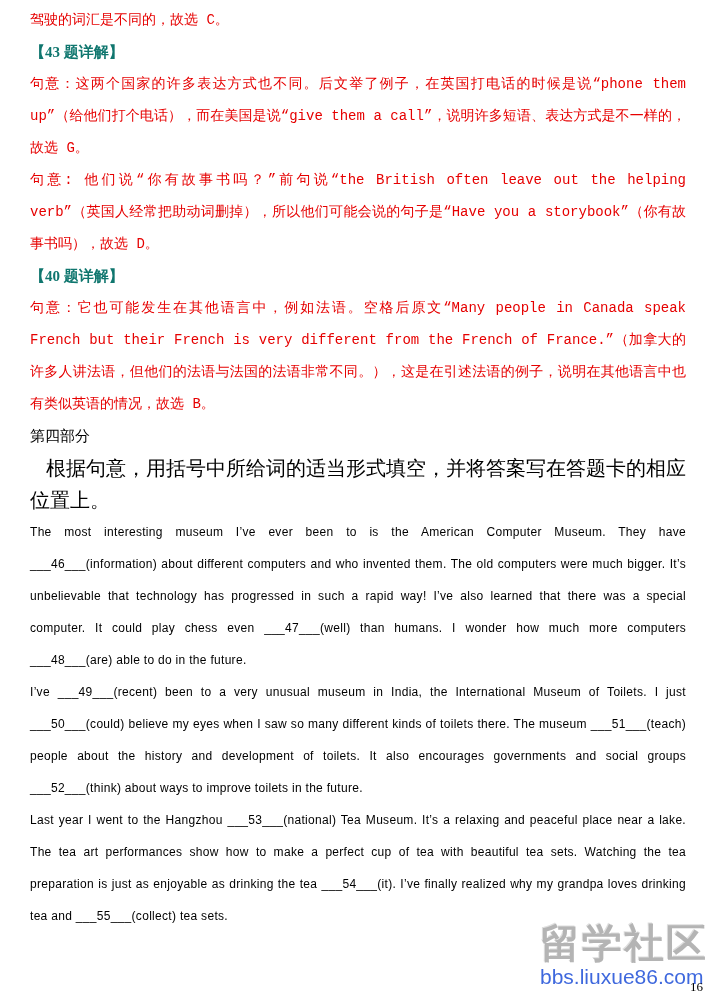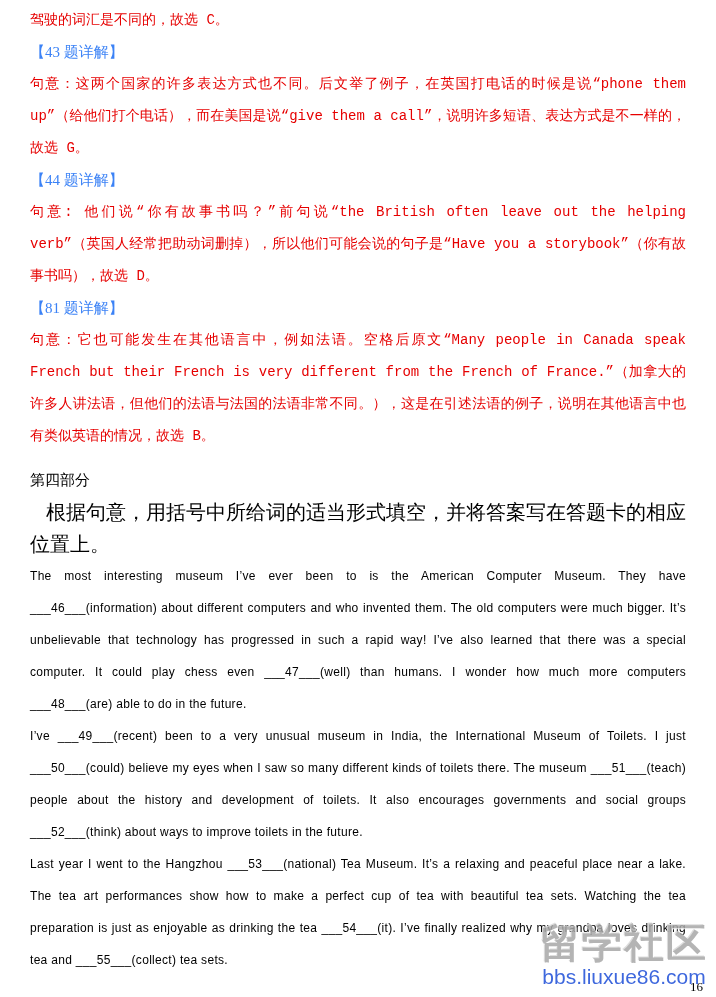--- a/index.html
+++ b/index.html
@@ -16,41 +16,41 @@
     width:716px; height:997px;
     padding:4px 30px 0 30px;
   }
   .line {
     font-size:14px;
     line-height:32px;
     text-align:justify;
   }
   .red { color:#e60000; }
   .hdr {
-    color:#3b82f6;
-    font-weight:normal;
+    color:#0f766e;
+    font-weight:bold;
     font-size:15px;
     line-height:32px;
   }
   .cn-mix {
     font-family:"Liberation Mono","Liberation Serif", serif;
   }
   .mono {
     font-family:Liberation Sans, sans-serif;
     font-size:12px;
     line-height:32px;
     text-align:justify;
     letter-spacing:0.3px;
   }
-  .section-title { font-size:15px; line-height:32px;margin-top:12px; }
+  .section-title { font-size:15px; line-height:32px; }
   .instructions { font-size:20px; line-height:32px; text-indent:16px; }
   .watermark {
     position:absolute;
     right:8px; bottom:8px;
-    text-align:center;
+    text-align:left;
     pointer-events:none;
     font-family:"Liberation Sans", sans-serif;
     opacity:0.85;
   }
   .wm-title {
     font-size:40px;
     font-weight:bold;
     color:#a8a8a8;
     letter-spacing:2px;
     text-shadow:1px 1px 0 #ffffff, -1px -1px 0 #d9d9d9;
@@ -73,24 +73,23 @@
 </head>
 <body>
 
 <div class="page">
 
   <p class="line red cn-mix">驾驶的词汇是不同的，故选 C。</p>
 
   <p class="hdr">【43 题详解】</p>
   <p class="line red cn-mix">句意：这两个国家的许多表达方式也不同。后文举了例子，在英国打电话的时候是说“phone them up”（给他们打个电话），而在美国是说“give them a call”，说明许多短语、表达方式是不一样的，故选 G。</p>
 
-  <p class="hdr">【44 题详解】</p>
   <p class="line red cn-mix">句意: 他们说“你有故事书吗？”前句说“the British often leave out the helping verb”（英国人经常把助动词删掉），所以他们可能会说的句子是“Have you a storybook”（你有故事书吗），故选 D。</p>
 
-  <p class="hdr">【81 题详解】</p>
+  <p class="hdr">【40 题详解】</p>
   <p class="line red cn-mix">句意：它也可能发生在其他语言中，例如法语。空格后原文“Many people in Canada speak French but their French is very different from the French of France.”（加拿大的许多人讲法语，但他们的法语与法国的法语非常不同。），这是在引述法语的例子，说明在其他语言中也有类似英语的情况，故选 B。</p>
 
   <p class="section-title">第四部分</p>
   <p class="instructions">根据句意，用括号中所给词的适当形式填空，并将答案写在答题卡的相应位置上。</p>
 
   <p class="mono">The most interesting museum I’ve ever been to is the American Computer Museum. They have ___46___(information) about different computers and who invented them. The old computers were much bigger. It’s unbelievable that technology has progressed in such a rapid way! I’ve also learned that there was a special computer. It could play chess even ___47___(well) than humans. I wonder how much more computers ___48___(are) able to do in the future.</p>
   <p class="mono">I’ve ___49___(recent) been to a very unusual museum in India, the International Museum of Toilets. I just ___50___(could) believe my eyes when I saw so many different kinds of toilets there. The museum ___51___(teach) people about the history and development of toilets. It also encourages governments and social groups ___52___(think) about ways to improve toilets in the future.</p>
   <p class="mono">Last year I went to the Hangzhou ___53___(national) Tea Museum. It’s a relaxing and peaceful place near a lake. The tea art performances show how to make a perfect cup of tea with beautiful tea sets. Watching the tea preparation is just as enjoyable as drinking the tea ___54___(it). I’ve finally realized why my grandpa loves drinking tea and ___55___(collect) tea sets.</p>
 
   <div class="watermark">

